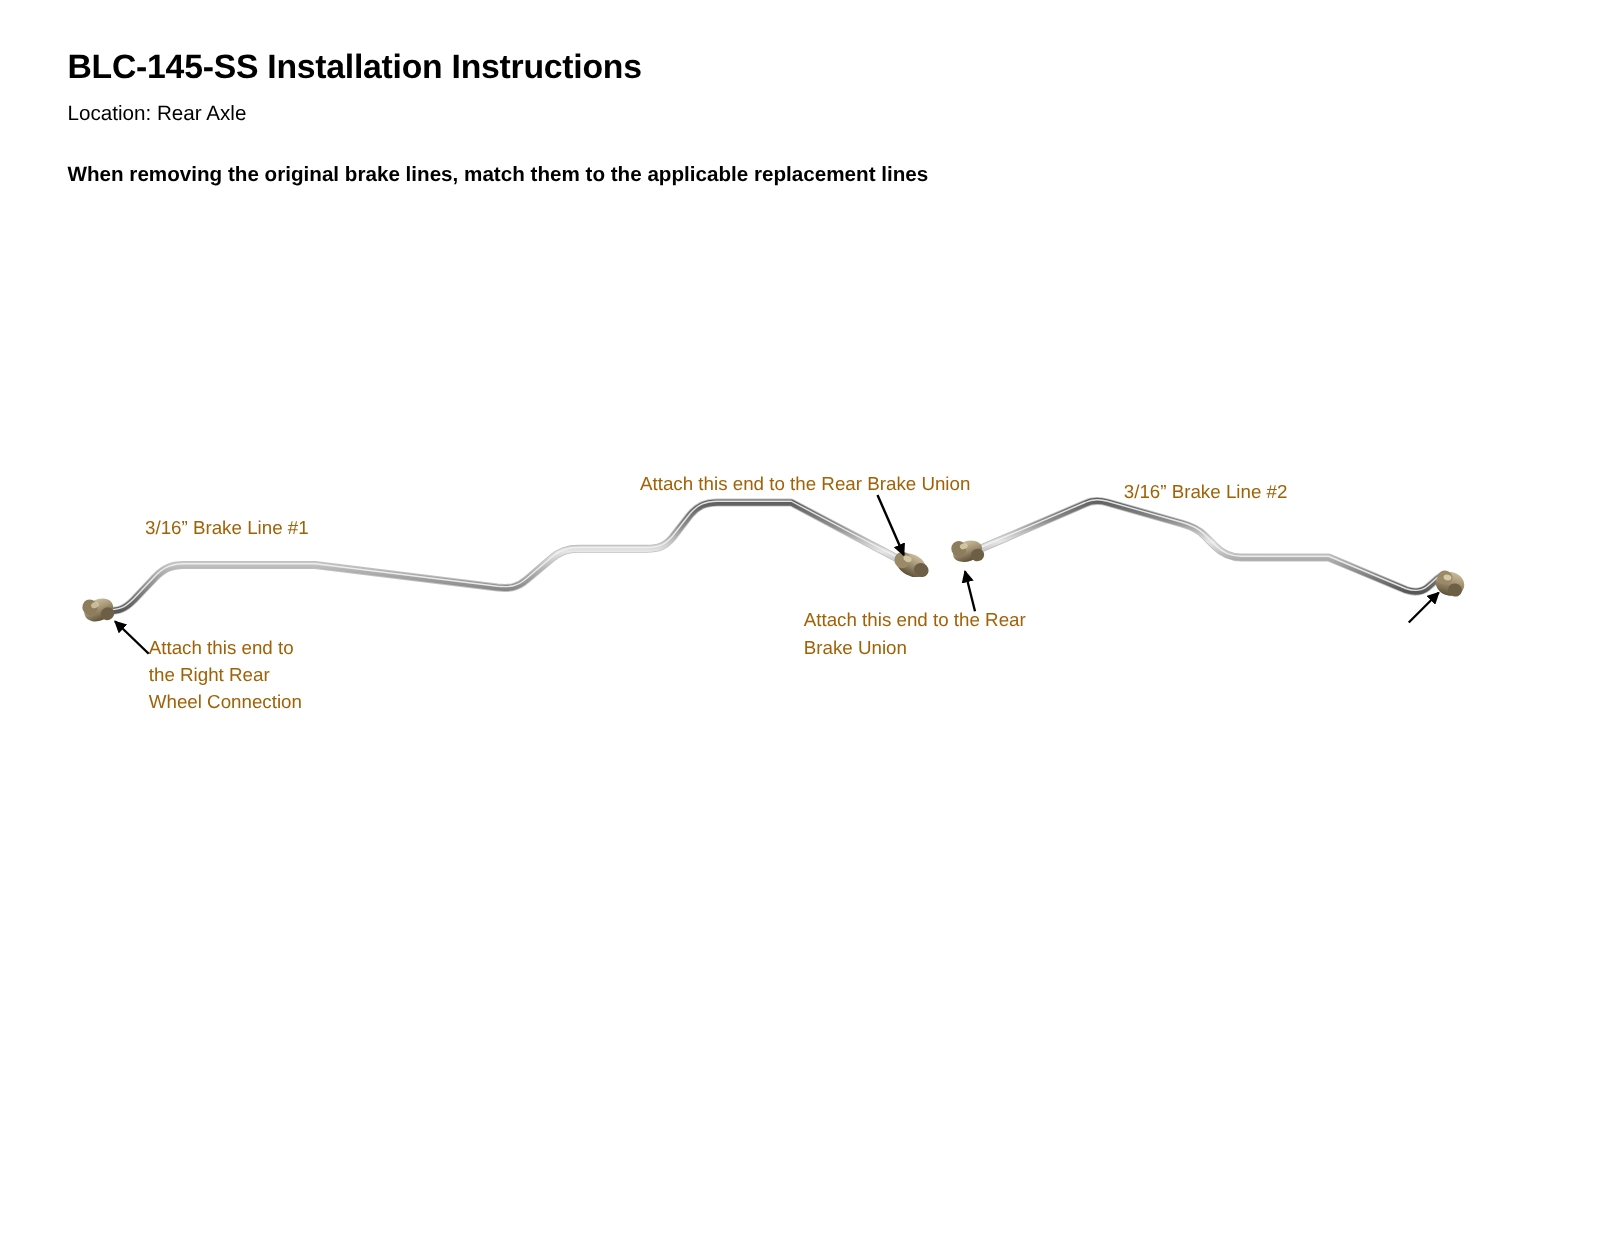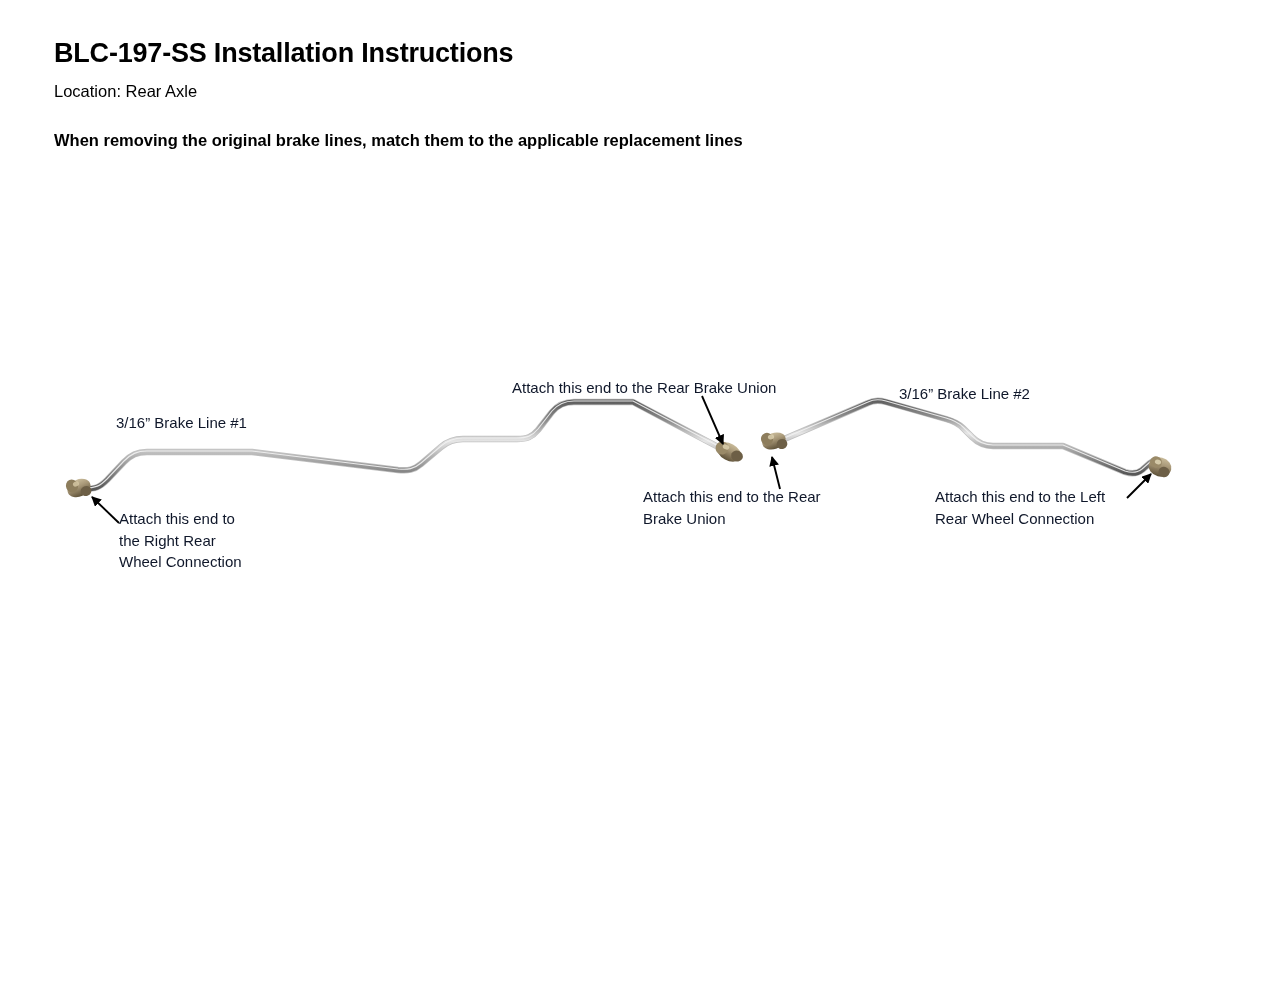--- a/index.html
+++ b/index.html
@@ -55,21 +55,21 @@
     height: 989px;
   }
   #diagram svg { display: block; }
 
   
   .dlabel {
     position: absolute;
     font-size: 15px;
     font-weight: normal;
     line-height: 21.5px;
-    color: #0f172a;
+    color: #a16207;
     white-space: pre-line;
   }
   #label-line1      { left: 116px;  top: 412px; }
   #label-line2      { left: 899px;  top: 383px; }
   #label-union-top  { left: 512px;  top: 377px; }
   #label-union-low  { left: 643px;  top: 486px; }
   #label-right-rear { left: 119px;  top: 508px; }
   #label-left-rear  { left: 935px;  top: 486px; }
 
   
@@ -81,21 +81,21 @@
     font-size: 16.5px;
     font-weight: bold;
     line-height: 21.5px;
   }
 </style>
 </head>
 <body>
 
 <div class="page">
 
-  <h1 id="doc-title">BLC-197-SS Installation Instructions</h1>
+  <h1 id="doc-title">BLC-145-SS Installation Instructions</h1>
 
   <div id="location-line">Location: Rear Axle</div>
 
   <p id="instruction-paragraph">When removing the original brake lines, match them to the applicable replacement lines</p>
 
   <div id="diagram">
     <svg width="1280" height="989" viewBox="0 0 1280 989" xmlns="http://www.w3.org/2000/svg">
       <defs>
 
         <linearGradient id="steelGrad" x1="0" y1="0" x2="0" y2="1">
@@ -252,17 +252,15 @@
 
   <div class="dlabel" id="label-union-top">Attach this end to the Rear Brake Union</div>
 
   <div class="dlabel" id="label-union-low">Attach this end to the Rear
 Brake Union</div>
 
   <div class="dlabel" id="label-right-rear">Attach this end to
 the Right Rear
 Wheel Connection</div>
 
-  <div class="dlabel" id="label-left-rear">Attach this end to the Left
-Rear Wheel Connection</div>
 
 
 </div>
 
 </body></html>

